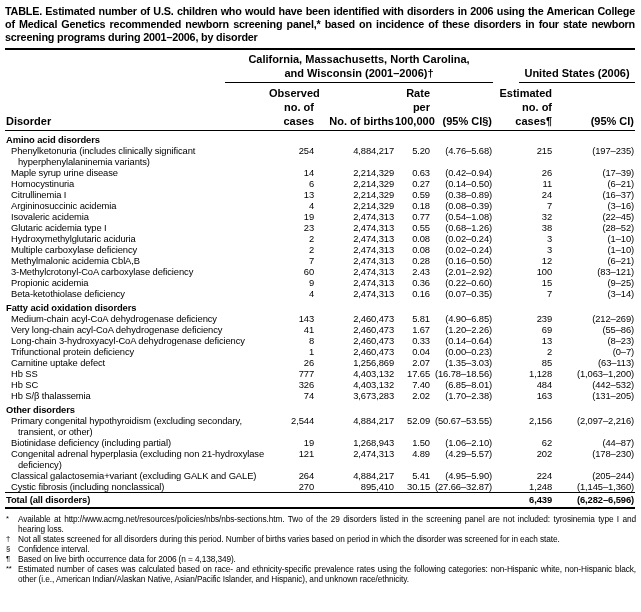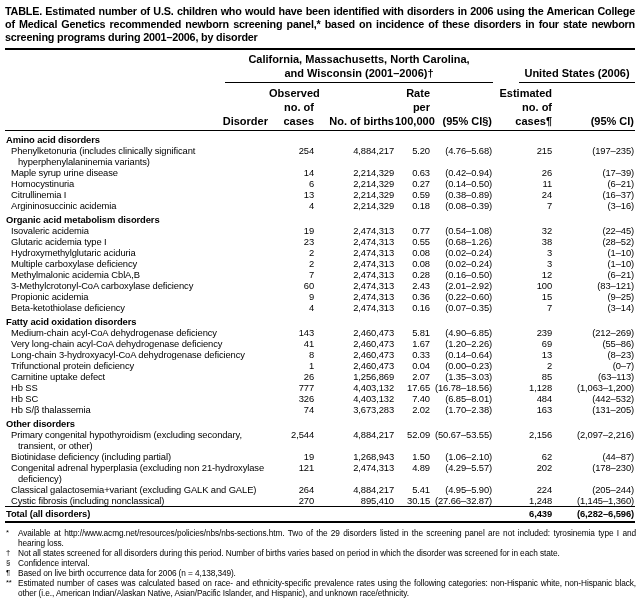--- a/index.html
+++ b/index.html
@@ -23,21 +23,21 @@
   .grp{
     white-space:pre-line;text-align:center;
     border-bottom:1px solid #000;padding-bottom:2px;
   }
   .grp-states{margin-left:-44px;width:calc(100% + 44px);}
   .grp-us{margin-left:26px;width:calc(100% - 26px);}
   .chead td{
     vertical-align:bottom;text-align:right;white-space:pre-line;
     border-bottom:1.5px solid #000;padding:3px 1px 2px 0;
   }
-  .chead td.first{text-align:right;padding-left:1px;}
+  .chead td.first{text-align:left;padding-left:1px;}
   tbody td{font-size:9.4px;line-height:11px;vertical-align:top;padding:0 1px 0 0;letter-spacing:-0.1px;}
   .c-name{padding-left:13px;text-indent:-7px;}
   .c-num{text-align:right;}
   .section-label{font-weight:bold;padding:3px 0 0 1px;text-indent:0;}
   .total-row td{
     font-weight:bold;border-top:1px solid #000;border-bottom:2.5px solid #000;
     padding-top:1px;padding-bottom:2px;
   }
   .total-label{padding-left:1px;text-indent:0;}
   .footnotes{margin-top:5px;width:631px;}
@@ -131,23 +131,20 @@
         </tr>
         <tr class="data-row">
           <td class="c-name">Argininosuccinic acidemia</td>
           <td class="c-num">4</td>
           <td class="c-num">2,214,329</td>
           <td class="c-num">0.18</td>
           <td class="c-num">(0.08–0.39)</td>
           <td class="c-num">7</td>
           <td class="c-num">(3–16)</td>
         </tr>
-        <tr class="section-row">
-          <td class="section-label" colspan="7">Organic acid metabolism disorders</td>
-        </tr>
         <tr class="data-row">
           <td class="c-name">Isovaleric acidemia</td>
           <td class="c-num">19</td>
           <td class="c-num">2,474,313</td>
           <td class="c-num">0.77</td>
           <td class="c-num">(0.54–1.08)</td>
           <td class="c-num">32</td>
           <td class="c-num">(22–45)</td>
         </tr>
         <tr class="data-row">

